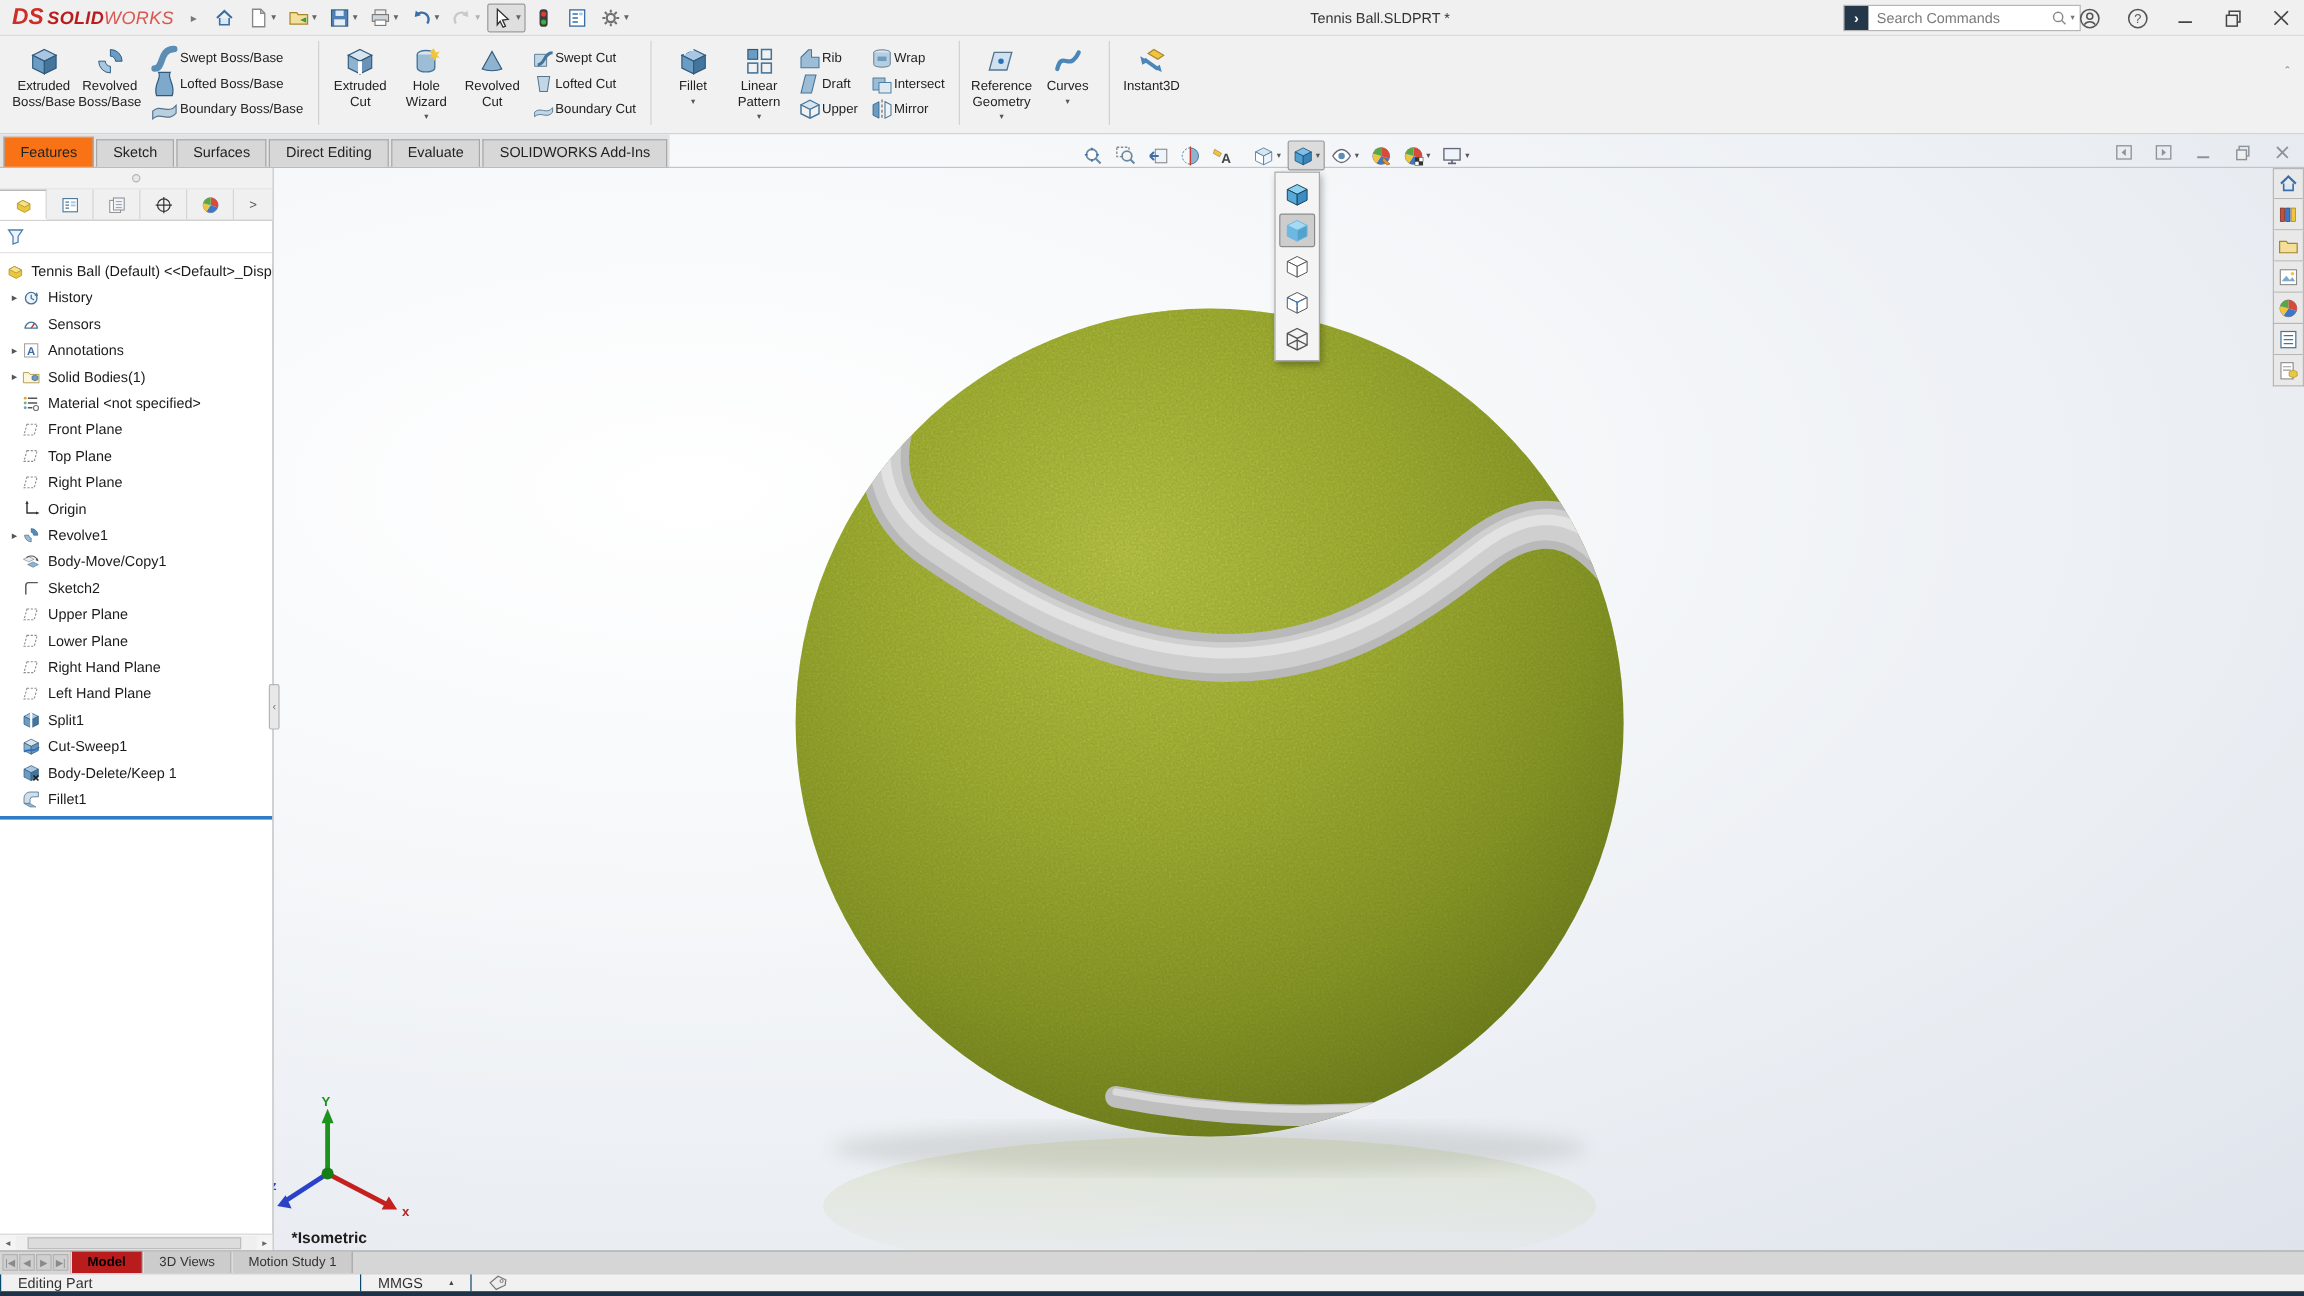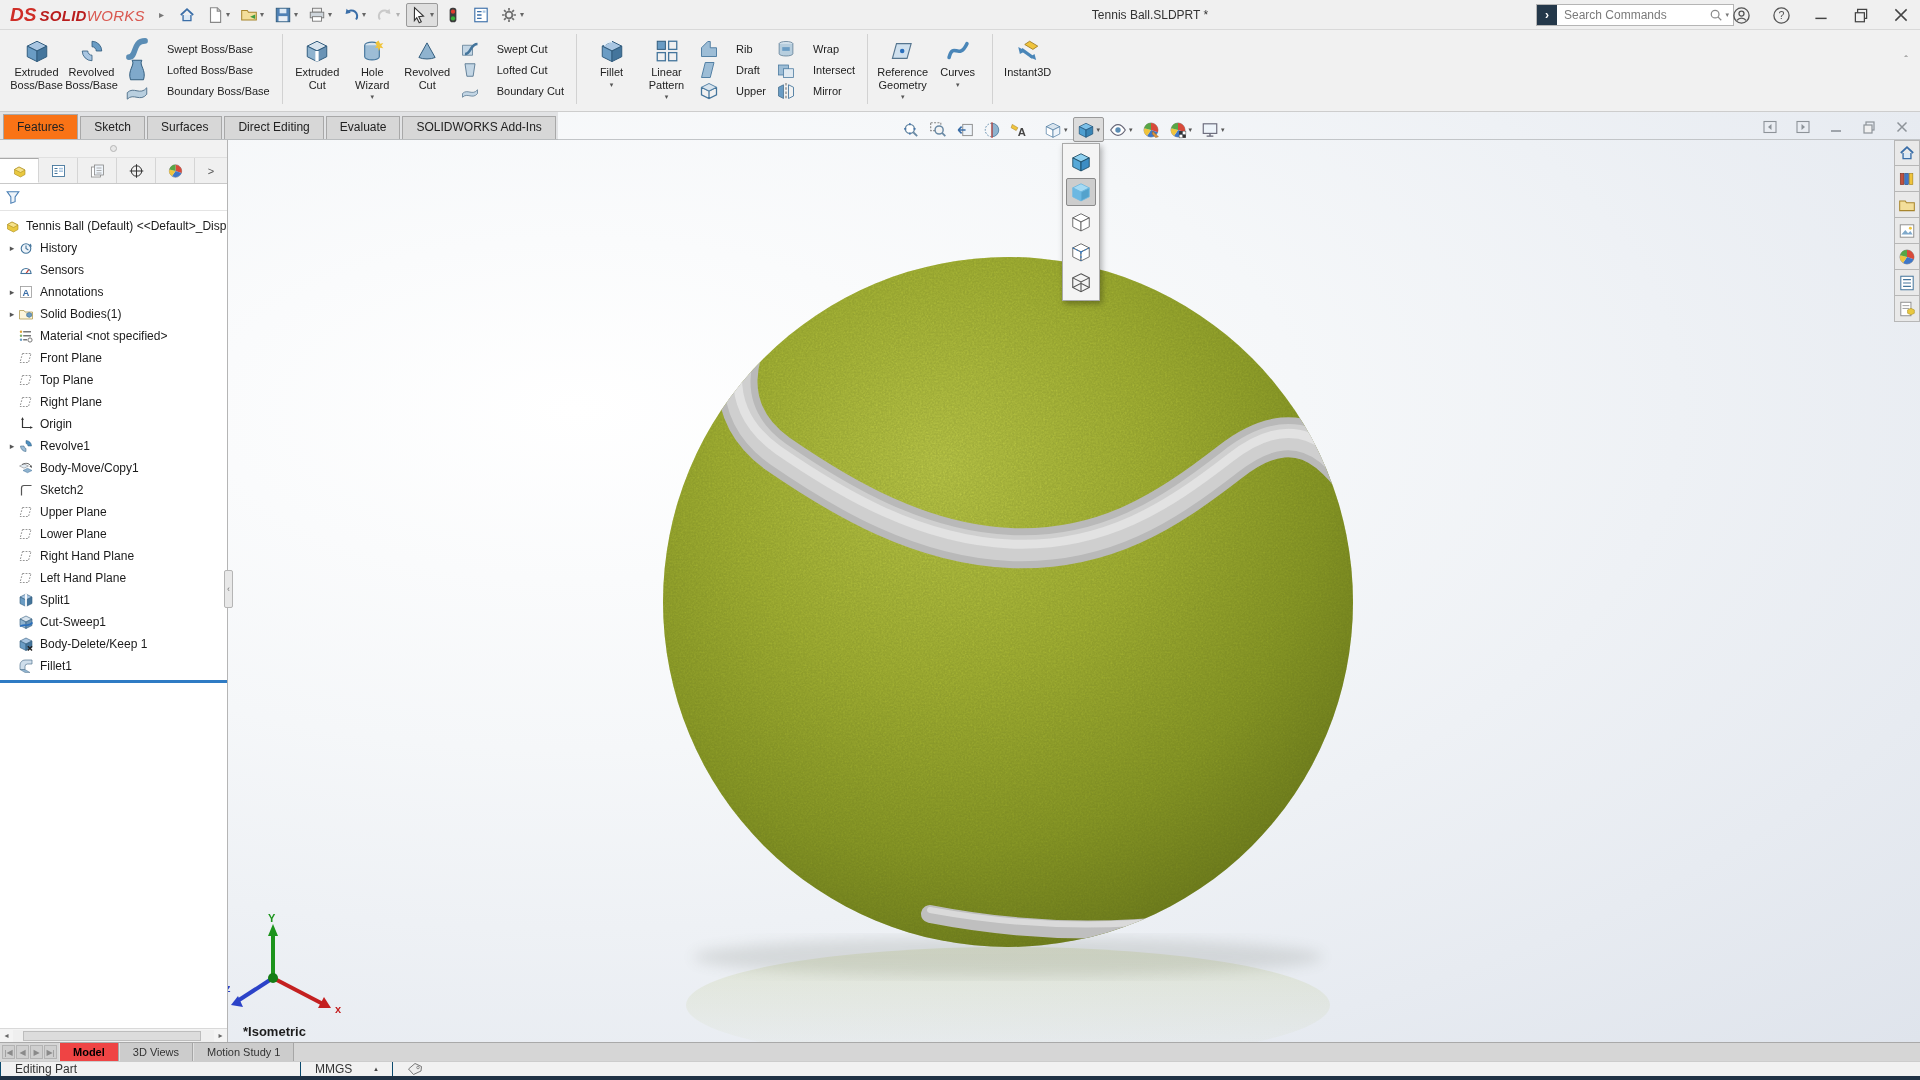--- a/index.html
+++ b/index.html
@@ -33,21 +33,21 @@
   .ribbon{position:absolute;left:0;top:30px;width:1920px;height:82px;background:#f1f1f1;
     border-bottom:1px solid #cdcdcd;display:flex;align-items:stretch;padding-left:4px;}
   .rgroup{display:flex;align-items:flex-start;padding:3px 5px 0 5px;}
   .rsep{width:1px;background:#d2d2d2;margin:4px 2px;height:70px;align-self:flex-start;}
   .rlarge{width:55px;min-width:50px;height:78px;display:flex;flex-direction:column;align-items:center;
     padding-top:2px;border:1px solid transparent;border-radius:2px;}
   .rlarge .ric{height:30px;display:flex;align-items:center;}
   .rlarge .lbl{font-size:11px;line-height:12.5px;text-align:center;color:#222;}
   .rlarge .dd{font-size:7px;color:#555;margin-top:2px;}
   .rstack{display:flex;flex-direction:column;padding-top:5px;}
-  .rsmall{display:flex;align-items:center;gap:17px;height:21px;padding:0 5px;font-size:11px;color:#222;white-space:nowrap;}
+  .rsmall{display:flex;align-items:center;gap:0;height:21px;padding:0 5px;font-size:11px;color:#222;white-space:nowrap;}
   .ribbon-collapse{position:absolute;right:12px;top:24px;color:#777;font-size:11px;}
   
   .cmdtab-row{position:absolute;left:0;top:112px;width:1920px;height:28px;z-index:6;pointer-events:none;}
   .ctabs{display:inline-flex;align-items:flex-end;height:28px;background:#e2e3e5;padding-left:3px;
     border-bottom:1px solid #b9bcbe;pointer-events:auto;}
   .ctab{height:23px;line-height:21px;padding:0 13px;font-size:12px;color:#222;background:#d7d7d7;
     border:1px solid #a8a8a8;border-bottom:none;margin-right:2px;}
   .ctab.active{background:#f97316;height:25px;line-height:24px;}
   .tabline{position:absolute;left:0;top:139px;width:1920px;height:1px;background:#c2c5c8;}
   .docwin-controls{position:absolute;right:8px;top:118px;display:flex;gap:13px;pointer-events:auto;}
@@ -103,21 +103,21 @@
     display:flex;align-items:center;justify-content:center;}
   .tp-btn:first-child{border-top:1px solid #b7b7b7;}
   
   .doctab-row{position:absolute;left:0;top:1042px;width:1920px;height:19px;background:#d6d6d6;
     border-top:1px solid #a9a9a9;display:flex;align-items:stretch;z-index:7;}
   .dt-nav{display:flex;align-items:center;padding:0 2px;gap:1px;}
   .dt-nav span{font-size:8px;color:#8a8a8a;width:13px;height:14px;display:flex;align-items:center;
     justify-content:center;background:#cfcfcf;border:1px solid #b3b3b3;}
   .dtab{padding:0 13px;font-size:11px;display:flex;align-items:center;background:#cccccc;
     border-right:1px solid #a6a6a6;border-left:1px solid #e0e0e0;color:#333;}
-  .dtab.active{background:#ef4444;font-weight:bold;color:#000;}
+  .dtab.active{background:#b91c1c;font-weight:bold;color:#000;}
   
   .statusbar{position:absolute;left:0;top:1061px;width:1920px;height:15px;background:#f1f1f1;
     border-top:1px solid #cccccc;display:flex;align-items:center;font-size:12px;color:#333;z-index:7;}
   .sb-app{padding-left:6px;flex:1;}
   .sb-cell{padding:0 14px;height:100%;display:flex;align-items:center;border-left:1px solid #0c4a6e;}
   .bottomstrip{position:absolute;left:0;top:1076px;width:1920px;height:4px;background:#203245;z-index:7;}
 </style>
 </head>
 <body>
 

